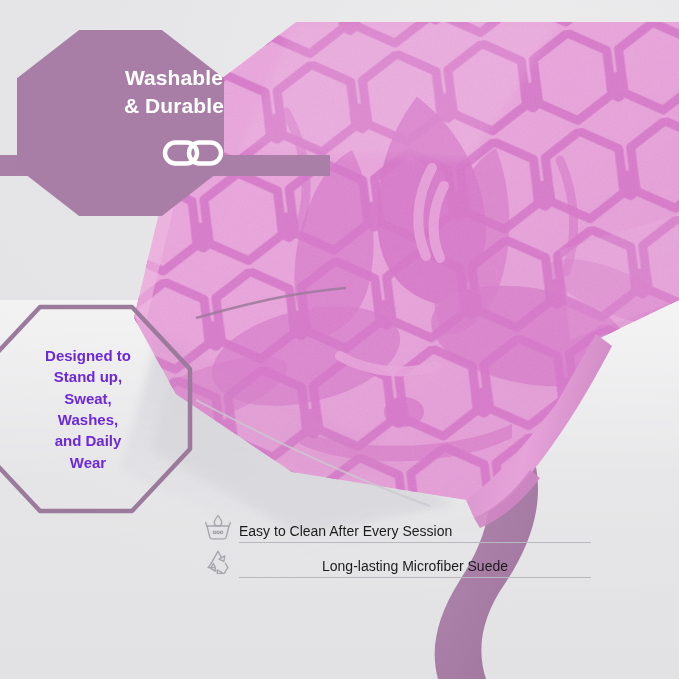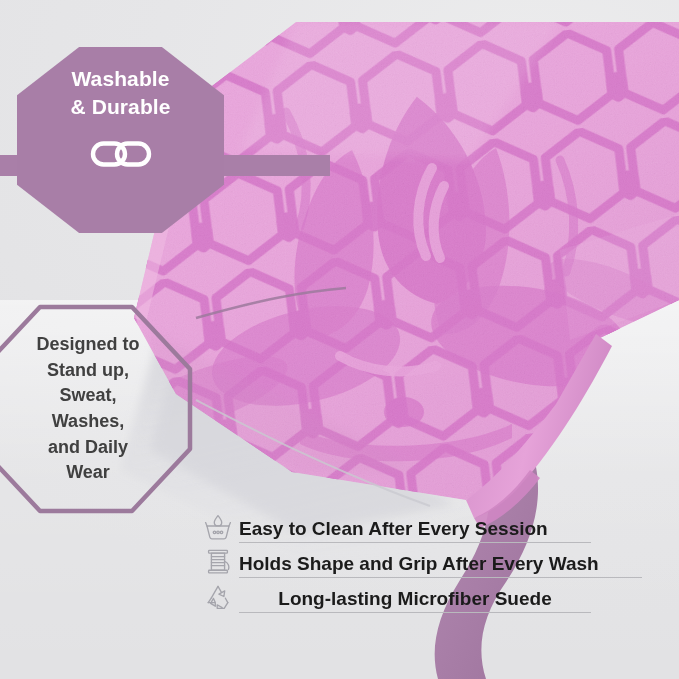--- a/index.html
+++ b/index.html
@@ -41,30 +41,30 @@
     position: absolute;
     left: 0;
     top: 155px;
     width: 330px;
     height: 21px;
     background: #a97fa8;
   }
   .badge {
     position: absolute;
     left: 17px;
-    top: 47px;
+    top: 30px;
     width: 207px;
     height: 186px;
     background: #a87ea7;
     clip-path: polygon(30% 0%, 70% 0%, 100% 26%, 100% 74%, 70% 100%, 30% 100%, 0% 74%, 0% 26%);
     display: flex;
     flex-direction: column;
-    align-items: center;
+    align-items: flex-end;
     justify-content: flex-start;
-    padding-top: 18px;
+    padding-top: 34px;
     box-sizing: border-box;
   }
   .badge-title {
     color: #ffffff;
     font-size: 21px;
     font-weight: bold;
     line-height: 1.32;
     text-align: center;
     letter-spacing: 0.1px;
     white-space: pre-line;
@@ -86,22 +86,22 @@
   .callout-shape { position: absolute; inset: 0; }
   .callout-text {
     position: absolute;
     left: 26px;
     top: 26px;
     width: 168px;
     height: 160px;
     display: flex;
     align-items: center;
     justify-content: center;
-    color: #404040;
-    font-size: 18px;
+    color: #6d28d9;
+    font-size: 15px;
     font-weight: bold;
     line-height: 1.42;
     text-align: center;
     white-space: pre-line;
   }
 
   
   .features {
     position: absolute;
     left: 204px;
@@ -122,24 +122,23 @@
     margin-bottom: 2px;
     opacity: 0.72;
   }
   .feature-label-wrap {
     flex: 1 1 auto;
     border-bottom: 1px solid #b9b9bd;
     padding-bottom: 2px;
   }
   .feature-label {
     color: #1b1b1b;
-    font-size: 19px;
+    font-size: 14px;
     line-height: 1.15;
     white-space: nowrap;
-    font-weight: bold;
   }
   .row-2 .feature-label-wrap { max-width: 403px; }
   .row-1 .feature-label-wrap { max-width: 352px; }
   .row-3 .feature-label-wrap { max-width: 352px; text-align: center; }
 </style>
 </head>
 <body>
 
 <div id="page">
 
@@ -336,34 +335,20 @@
           <circle cx="10.5" cy="19.3" r="1.25"></circle>
           <circle cx="14" cy="19.3" r="1.25"></circle>
           <circle cx="17.5" cy="19.3" r="1.25"></circle>
         </g>
       </svg>
       <div class="feature-label-wrap">
         <span class="feature-label">Easy to Clean After Every Session</span>
       </div>
     </div>
 
-    <div class="feature-row row-2">
-      <svg class="feature-icon" viewBox="0 0 28 28" xmlns="http://www.w3.org/2000/svg">
-        <g fill="none" stroke="#8d8d96" stroke-width="1.35" stroke-linejoin="round" stroke-linecap="round">
-          <rect x="4.6" y="2.4" width="18.8" height="2.7" rx="0.7"></rect>
-          <rect x="4.6" y="22.2" width="18.8" height="2.7" rx="0.7"></rect>
-          <path d="M7.4,5.1 L20.6,5.1 L20.6,22.2 L7.4,22.2 Z"></path>
-          <path d="M7.4,8.6 L20.6,8.6 M7.4,11.6 L20.6,11.6 M7.4,14.6 L20.6,14.6 M7.4,17.6 L20.6,17.6"></path>
-          <path d="M20.6,13.4 C 24.2,14.6 25.6,18.2 24.4,21.6"></path>
-        </g>
-      </svg>
-      <div class="feature-label-wrap">
-        <span class="feature-label">Holds Shape and Grip After Every Wash</span>
-      </div>
-    </div>
 
     <div class="feature-row row-3">
       <svg class="feature-icon" viewBox="0 0 28 28" xmlns="http://www.w3.org/2000/svg">
         <g fill="none" stroke="#8d8d96" stroke-width="1.35" stroke-linejoin="round" stroke-linecap="round">
           <path d="M14,3.4 L17.6,9.6 L20.7,7.9 L19.9,13.5 L14.9,11.2 L17.6,9.6"></path>
           <path d="M14,3.4 L10.4,9.6 L7.4,14.8"></path>
           <path d="M4.2,19.6 L11.3,19.6 L11.3,23.2 L6.6,20.4 L9.5,15.4 L11.3,19.6"></path>
           <path d="M4.2,19.6 L7.4,14.8"></path>
           <path d="M23.8,19.6 L20.2,25.3 L13.2,25.3 L13.2,21.8 L18.2,24.5"></path>
           <path d="M23.8,19.6 L21.4,15.2"></path>

